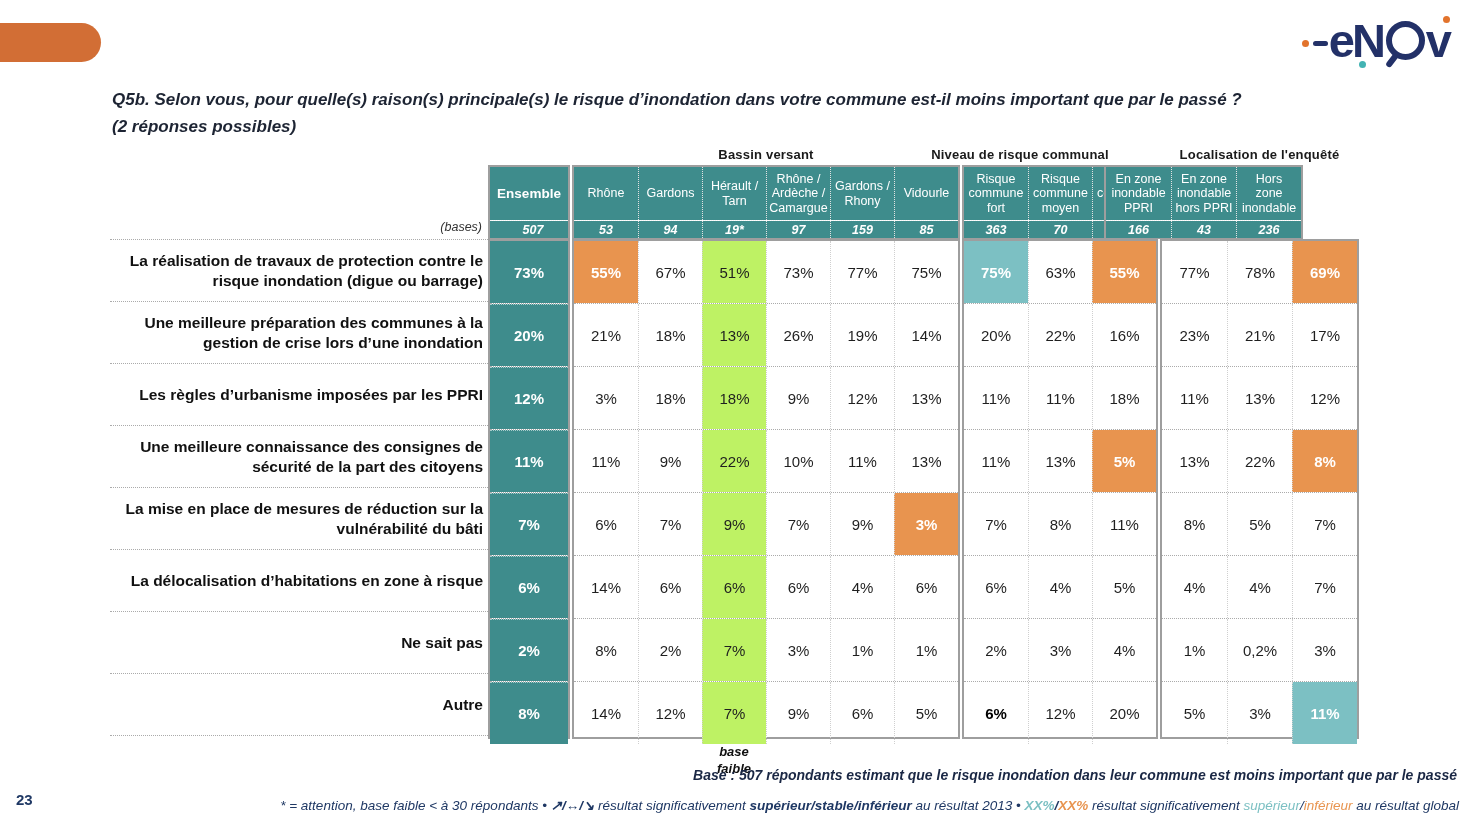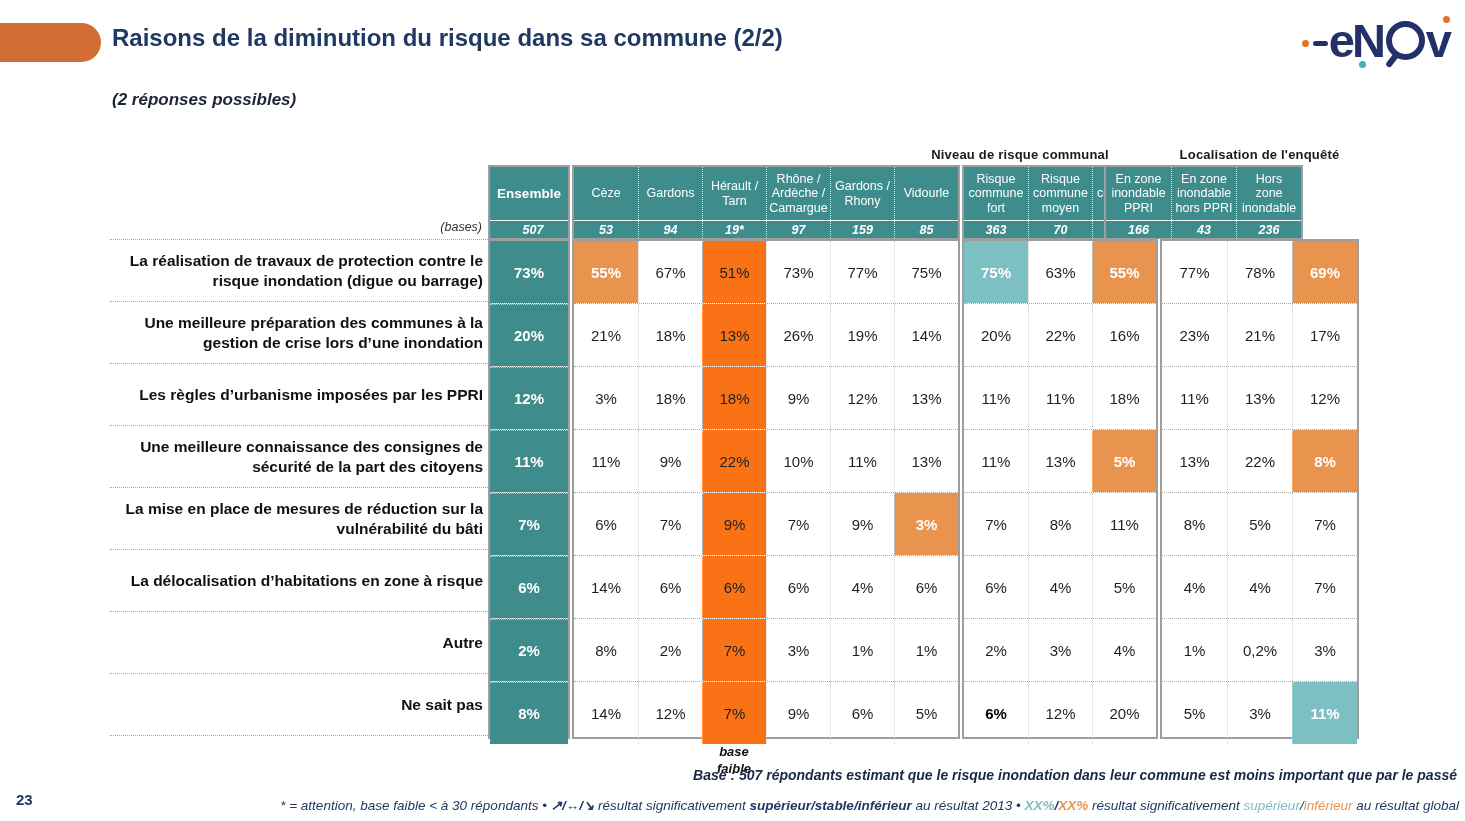--- a/index.html
+++ b/index.html
@@ -35,54 +35,54 @@
   .hcell{box-sizing:border-box;background:var(--teal);color:#fff;font-size:12.5px;display:flex;align-items:center;justify-content:center;text-align:center;white-space:pre-line;line-height:1.15}
   .hcell.ens-h{font-weight:700;font-size:13.5px}
   .bcell{box-sizing:border-box;background:var(--teal);color:#fff;font-size:12.5px;font-style:italic;font-weight:700;display:flex;align-items:center;justify-content:center}
   .sep{border-left:1px dotted #e3e3e3}
   .drow{display:flex;height:62px}
   .rsep{border-top:1px dotted var(--dot)}
   .dcell{box-sizing:border-box;display:flex;align-items:center;justify-content:center;font-size:15px;color:#1f1f1f}
   .csep{border-left:1px dotted #CFCFCF}
   .dcell.ens{background:var(--teal);color:#fff;font-weight:700}
   .dcell.ens.esep{border-top:1px dotted rgba(255,255,255,.55)}
-  .dcell.shaded{background:#f97316}
+  .dcell.shaded{background:#bef264}
   .dcell.orange{background:var(--orange);color:#fff;font-weight:700}
   .dcell.teal{background:var(--lteal);color:#fff;font-weight:700}
   .dcell.bold{font-weight:700;color:#000}
   .labels{position:absolute;left:0;top:92px;width:378px;border-bottom:1px dotted var(--dot)}
   .lrow{height:62px;display:flex;align-items:center;justify-content:flex-end;text-align:right;font-weight:700;font-size:15.5px;color:#111;line-height:1.25;border-top:1px dotted var(--dot);padding-right:5px;box-sizing:border-box}
   .bnote{position:absolute;left:0;top:73px;width:372px;text-align:right;font-size:12.5px;font-style:italic;color:#333}
 
   .base-faible{position:absolute;left:702px;top:744px;width:64px;text-align:center;font-size:13px;font-weight:700;font-style:italic;color:#111;white-space:pre-line;line-height:1.3}
   .base-note{position:absolute;right:8px;top:767px;font-size:14px;font-weight:700;font-style:italic;color:#1a2744}
   .legend{position:absolute;right:6px;top:797px;font-size:13.5px;font-style:italic;color:var(--navy);white-space:nowrap}
   .legend .b{font-weight:700}
   .lg-teal{color:var(--lteal)} .lg-orange{color:var(--orange)}
   .page-number{position:absolute;left:16px;top:791px;font-size:15px;font-weight:700;color:var(--navy)}
 </style>
 </head>
 <body>
 
 <div class="page">
 
   <div class="accent-bar"></div>
-  <div class="page-title">Raisons de la diminution du risque dans sa commune (2/2)</div>
 
   <div class="logo">
     <span class="dot-left"></span>
     <span class="dash"></span>
     <span class="ltxt">eN</span>
     <span class="mag"></span>
     <span class="ltxt">v</span>
     <span class="dot-top"></span>
     <span class="dot-teal"></span>
   </div>
 
   <div class="question">
+    <div>Q5b. Selon vous, pour quelle(s) raison(s) principale(s) le risque d’inondation dans votre commune est-il moins important que par le passé ?</div>
     <div>(2 réponses possibles)</div>
   </div>
 
   <div class="tablewrap">
       <div class="gbox hbox" style="left: 378px; width: 82px;">
         <div class="hrow">
           <div class="hcell ens-h" style="width: 78px;">Ensemble</div>
         </div>
         <div class="brow">
           <div class="bcell" style="width: 78px; padding-left: 8px;">507</div>
@@ -107,23 +107,24 @@
         <div class="drow rsep">
           <div class="dcell ens esep" style="width: 78px;">6%</div>
         </div>
         <div class="drow rsep">
           <div class="dcell ens esep" style="width: 78px;">2%</div>
         </div>
         <div class="drow rsep">
           <div class="dcell ens esep" style="width: 78px;">8%</div>
         </div>
       </div>
+      <div class="gtitle" style="left: 464px; width: 384px;">Bassin versant</div>
       <div class="gbox hbox" style="left: 462px; width: 388px;">
         <div class="hrow">
-          <div class="hcell" style="width: 64px;">Cèze</div>
+          <div class="hcell" style="width: 64px;">Rhône</div>
           <div class="hcell sep" style="width: 64px;">Gardons</div>
           <div class="hcell sep" style="width: 64px;">Hérault /
 Tarn</div>
           <div class="hcell sep" style="width: 64px;">Rhône /
 Ardèche /
 Camargue</div>
           <div class="hcell sep" style="width: 64px;">Gardons /
 Rhony</div>
           <div class="hcell sep" style="width: 64px;">Vidourle</div>
         </div>
@@ -325,22 +326,22 @@
         </div>
       </div>
       <div class="bnote">(bases)</div>
       <div class="labels">
         <div class="lrow">La réalisation de travaux de protection contre le risque inondation (digue ou barrage)</div>
         <div class="lrow">Une meilleure préparation des communes à la gestion de crise lors d’une inondation</div>
         <div class="lrow">Les règles d’urbanisme imposées par les PPRI</div>
         <div class="lrow">Une meilleure connaissance des consignes de sécurité de la part des citoyens</div>
         <div class="lrow">La mise en place de mesures de réduction sur la vulnérabilité du bâti</div>
         <div class="lrow">La délocalisation d’habitations en zone à risque</div>
+        <div class="lrow">Ne sait pas</div>
         <div class="lrow">Autre</div>
-        <div class="lrow">Ne sait pas</div>
       </div>
     </div>
 
   <div class="base-faible">base
 faible</div>
   <div class="base-note">Base : 507 répondants estimant que le risque inondation dans leur commune est moins important que par le passé</div>
 
   <div class="legend"><span>* = attention, base faible &lt; à 30 répondants • </span><span class="b">↗/↔/↘</span><span> résultat significativement </span><span class="b">supérieur/stable/inférieur</span><span> au résultat 2013 • </span><span class="b lg-teal">XX%</span><span class="b">/</span><span class="b lg-orange">XX%</span><span> résultat significativement </span><span class="lg-teal">supérieur</span><span>/</span><span class="lg-orange">inférieur</span><span> au résultat global</span></div>
 
   <div class="page-number">23</div>

